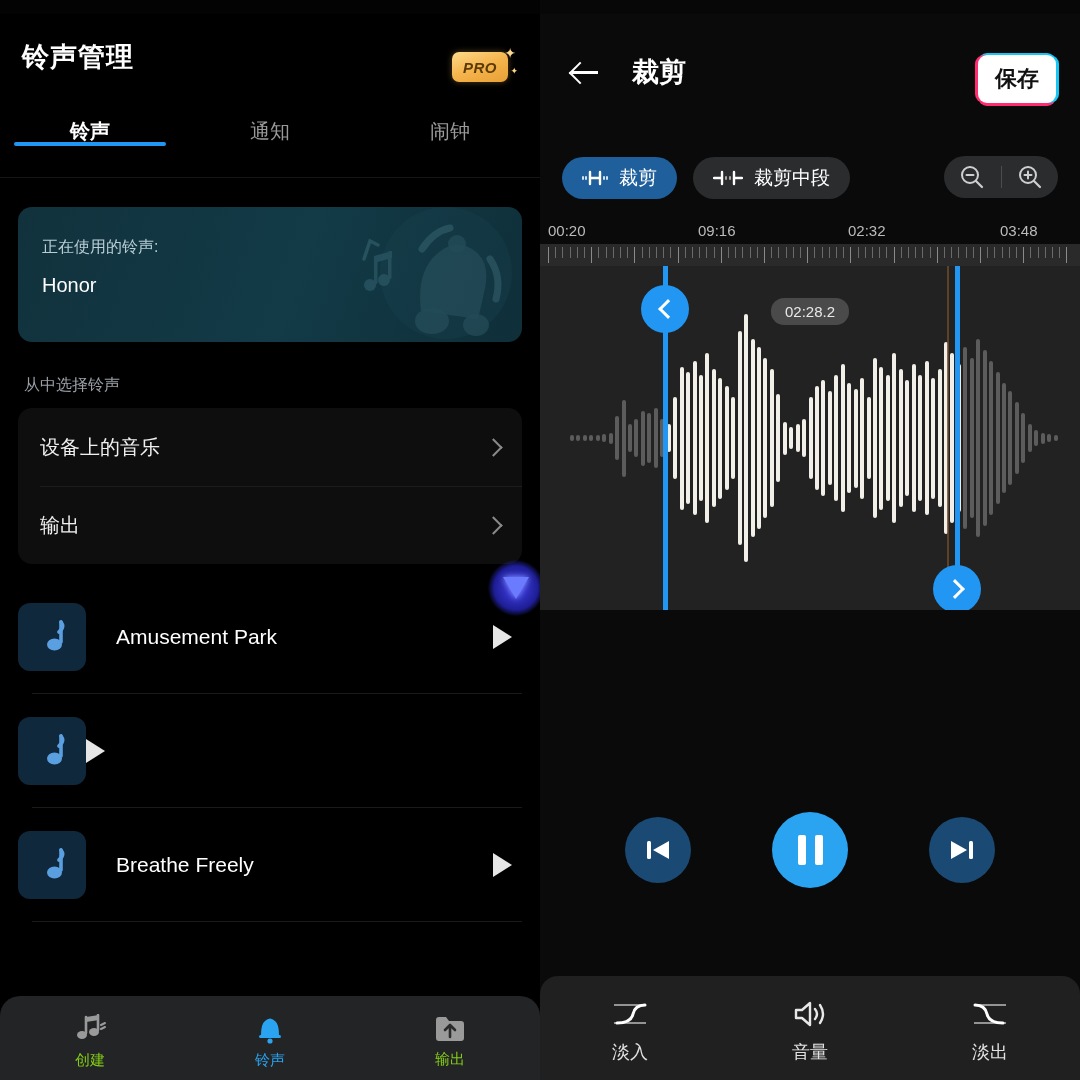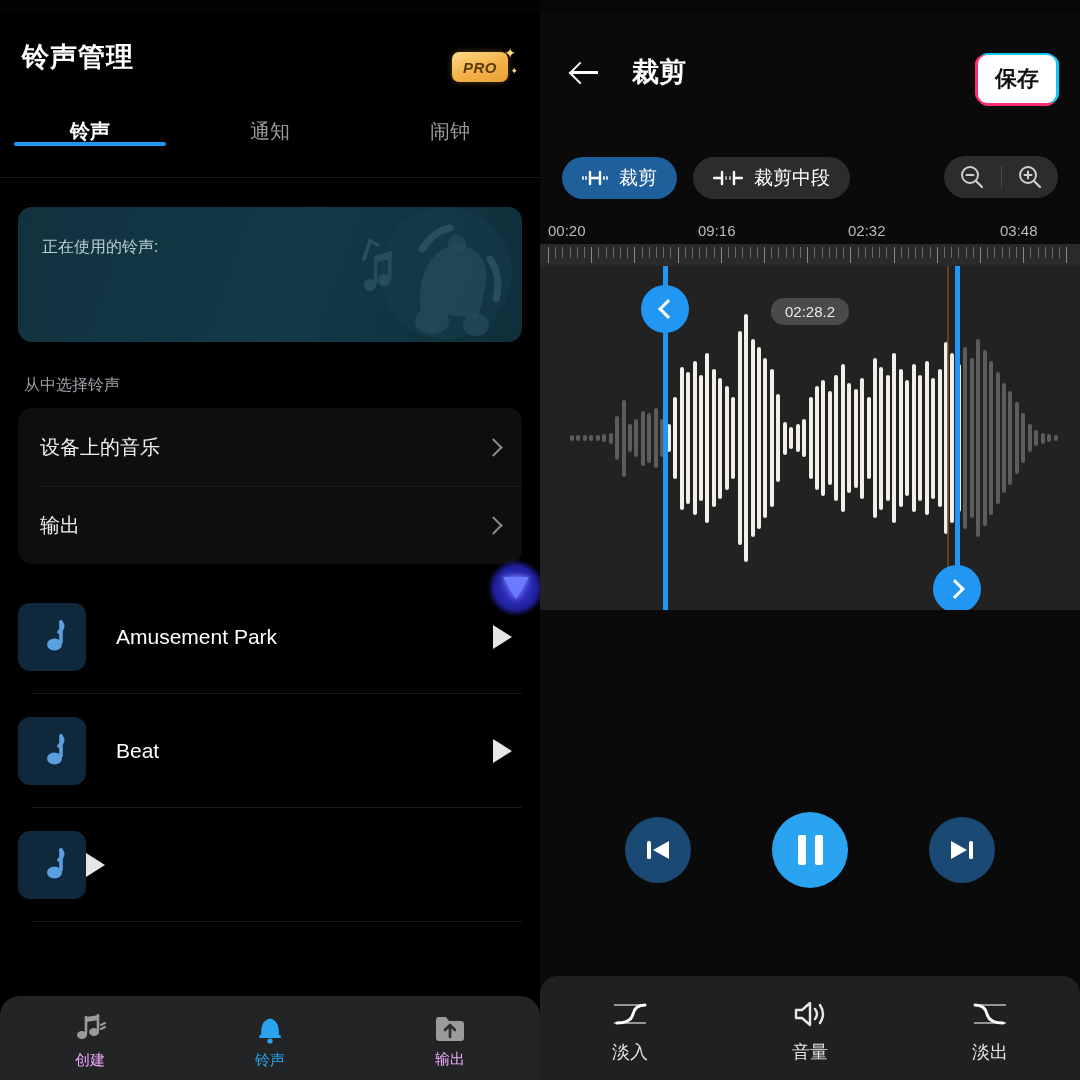--- a/index.html
+++ b/index.html
@@ -60,21 +60,21 @@
   .gem { position:absolute; width:56px; height:56px; border-radius:50%;
     background:radial-gradient(circle at 50% 50%, rgba(70,70,250,.95) 0%, rgba(40,40,200,.75) 55%, rgba(20,20,120,0) 72%);
     display:flex; align-items:center; justify-content:center; }
   .gem-d { width:0;height:0; border-left:13px solid transparent; border-right:13px solid transparent;
     border-top:22px solid #6b7bff; filter:drop-shadow(0 0 3px #8f9bff); }
   .gem.l { left:488px; top:560px; }
 
   .bottom-nav { position:absolute; left:0; bottom:0; width:540px; height:84px;
     background:#222426; border-radius:20px 20px 0 0; display:flex; align-items:center; padding-top:8px; }
   .nav-item { flex:1; display:flex; flex-direction:column; align-items:center; gap:7px; position:relative; }
-  .nav-label { font-size:15px; color:#f0abfc; }
+  .nav-label { font-size:15px; color:#84cc16; }
   .nav-item.active .nav-label { color:#2aa3f0; }
   .badge-dot { position:absolute; width:11px; height:11px; border-radius:50%; background:#ff3b30;
     top:-2px; right:34px; }
 
   
   .r-header { height:116px; display:flex; align-items:center; padding:0 30px; position:relative; }
   .back-arrow { width:30px; height:30px; position:relative; }
   .back-arrow::before { content:""; position:absolute; left:2px; top:14px; width:26px; height:2.5px; background:#fff; }
   .back-arrow::after { content:""; position:absolute; left:2px; top:8px; width:14px; height:14px;
     border-left:2.5px solid #fff; border-bottom:2.5px solid #fff; transform:rotate(45deg); }
@@ -151,20 +151,21 @@
       <div class="tab">
         <span>通知</span>
       </div>
       <div class="tab">
         <span>闹钟</span>
       </div>
     </div>
 
     <div class="now-card">
       <div class="nc-label">正在使用的铃声:</div>
+      <div class="nc-name">Honor</div>
       <svg class="nc-art" viewBox="0 0 190 150">
         <circle cx="120" cy="72" r="66" fill="#1d4653" opacity=".55"></circle>
         <path d="M95 110 Q90 70 112 52 Q128 38 146 48 Q166 60 158 92 L152 118 Z" fill="#35626f" opacity=".85"></path>
         <ellipse cx="106" cy="120" rx="17" ry="13" fill="#35626f" opacity=".85"></ellipse>
         <ellipse cx="150" cy="124" rx="13" ry="11" fill="#35626f" opacity=".85"></ellipse>
         <circle cx="131" cy="43" r="9" fill="#35626f" opacity=".85"></circle>
         <path d="M96 48 Q108 30 124 27" stroke="#3c6c79" stroke-width="7" fill="none" stroke-linecap="round"></path>
         <path d="M164 58 Q176 76 170 98" stroke="#3c6c79" stroke-width="7" fill="none" stroke-linecap="round"></path>
         <path d="M38 58 L44 40 L52 44" stroke="#3c6c79" stroke-width="3.5" fill="none" stroke-linecap="round"></path>
         <g fill="#3c6c79" opacity=".9">
@@ -204,31 +205,31 @@
         <div class="play-tri"></div>
       </div>
       <div class="tone">
         <div class="tone-ic">
           <svg width="30" height="34" viewBox="0 0 30 34">
               <path d="M24 2 L24 22" stroke="#5a9fe0" stroke-width="3.6" fill="none" stroke-linecap="round"></path>
               <path d="M24 2 Q28 7 22 12" stroke="#5a9fe0" stroke-width="3.6" fill="none" stroke-linecap="round"></path>
               <ellipse cx="17.5" cy="24.5" rx="7.5" ry="6" fill="#5a9fe0"></ellipse>
             </svg>
         </div>
-        <div class="tone-name">Beat</div>
         <div class="play-tri"></div>
       </div>
       <div class="tone">
         <div class="tone-ic">
           <svg width="30" height="34" viewBox="0 0 30 34">
               <path d="M24 2 L24 22" stroke="#5a9fe0" stroke-width="3.6" fill="none" stroke-linecap="round"></path>
               <path d="M24 2 Q28 7 22 12" stroke="#5a9fe0" stroke-width="3.6" fill="none" stroke-linecap="round"></path>
               <ellipse cx="17.5" cy="24.5" rx="7.5" ry="6" fill="#5a9fe0"></ellipse>
             </svg>
         </div>
+        <div class="tone-name">Breathe Freely</div>
         <div class="play-tri"></div>
       </div>
     </div>
 
     <div class="gem l">
         <div class="gem-d"></div>
       </div>
 
     <div class="bottom-nav">
       <div class="nav-item">

